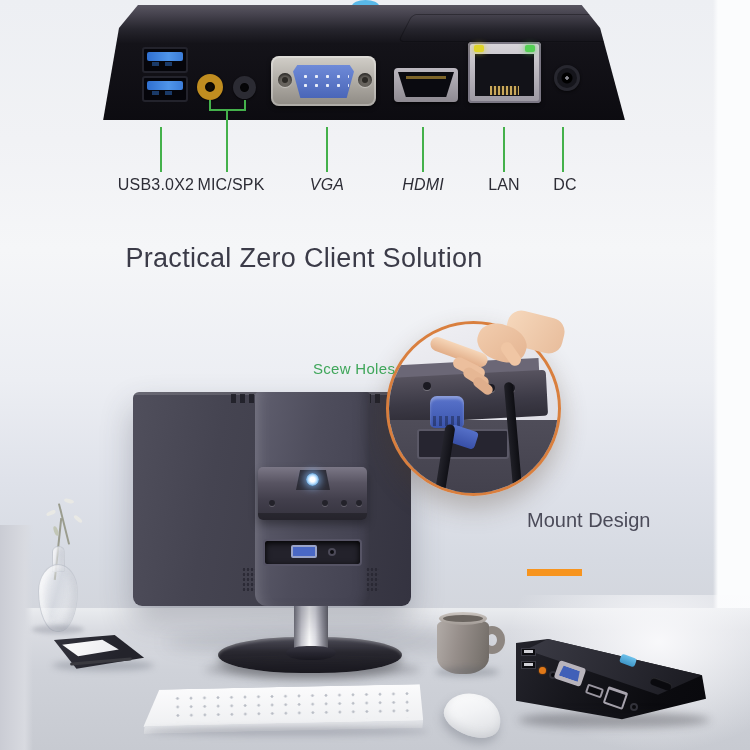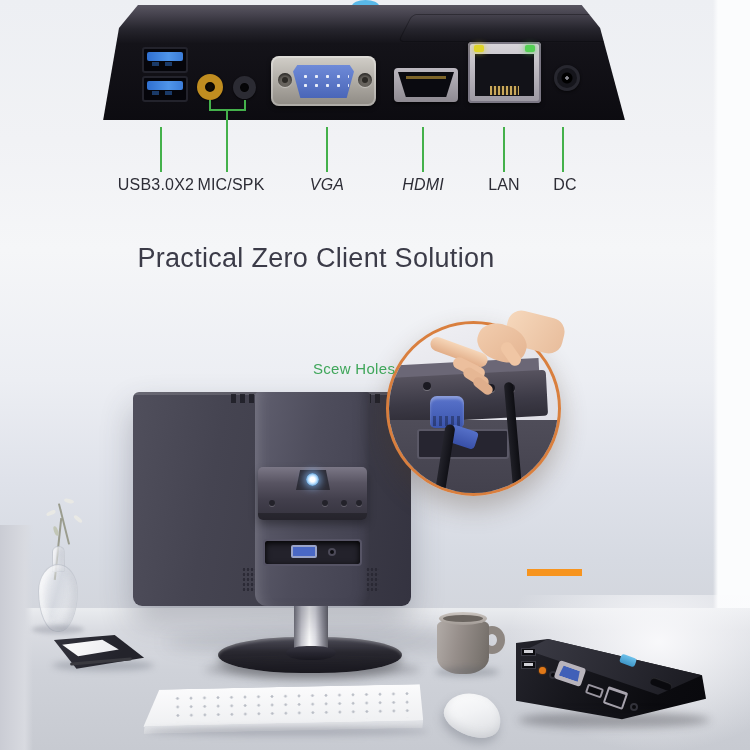--- a/index.html
+++ b/index.html
@@ -47,21 +47,21 @@
   .led{position:absolute;width:10px;height:7px;border-radius:2px;}
   #dc-jack{left:554px;top:65px;width:26px;height:26px;border-radius:50%;
     border:3px solid #27272f;
     background:radial-gradient(circle,#8a8a92 0 1.5px,#000 2px 5px,#15151b 6px);
     box-shadow:0 1px 3px rgba(0,0,0,.6);}
   .gline{position:absolute;width:2px;background:#44b14b;}
   .ghbar{position:absolute;height:2px;background:#44b14b;}
   .plabel{position:absolute;top:176px;transform:translateX(-50%);font-size:16px;font-weight:500;
     color:#2d2d36;letter-spacing:.2px;white-space:nowrap;}
   
-  #headline{left:12px;top:243px;width:608px;text-align:center;font-size:27px;color:#3b3b48;letter-spacing:.3px;}
+  #headline{left:0;top:243px;width:608px;text-align:center;font-size:27px;color:#3b3b48;letter-spacing:.3px;}
   
   #monitor{left:133px;top:392px;width:278px;height:214px;border-radius:6px 6px 9px 9px;
     background:linear-gradient(100deg,#504f5c 0%,#454451 30%,#3d3c48 70%,#343340 100%);
     box-shadow:0 16px 32px rgba(60,62,80,.30);}
   #monitor .bezel{position:absolute;left:0;top:0;right:0;height:3px;background:rgba(255,255,255,.14);border-radius:6px 6px 0 0;}
   #vents{left:231px;top:394px;width:150px;height:9px;opacity:.85;
     background:repeating-linear-gradient(90deg,#1d1d25 0 5px,rgba(0,0,0,0) 5px 9px);}
   #column{left:255px;top:392px;width:115px;height:214px;border-radius:4px 4px 12px 12px;
     background:linear-gradient(100deg,#605f6f 0%,#4e4d5c 45%,#424150 100%);
     box-shadow:inset 10px 0 16px -10px rgba(255,255,255,.22),inset -10px 0 16px -10px rgba(0,0,0,.35);}
@@ -268,20 +268,21 @@
   <div class="skin" data-name="hand-index-finger" style="left:429px;top:345px;width:60px;height:14px;border-radius:8px;transform:rotate(20deg);
               background:linear-gradient(180deg,#f6d6b8,#e2ae89);"></div>
   <div class="skin" data-name="hand-finger" style="left:452px;top:362px;width:34px;height:12px;border-radius:7px;transform:rotate(26deg);background:#ecbf9d;"></div>
   <div class="skin" data-name="hand-finger" style="left:462px;top:372px;width:28px;height:11px;border-radius:6px;transform:rotate(32deg);background:#e6b794;"></div>
   <div class="skin" data-name="hand-finger" style="left:472px;top:381px;width:22px;height:10px;border-radius:6px;transform:rotate(38deg);background:#dfae8c;"></div>
   <div class="skin" data-name="hand-thumb" style="left:498px;top:348px;width:26px;height:12px;border-radius:7px;transform:rotate(55deg);background:#f0c6a4;"></div>
 
   <div class="abs" id="screw-label" data-name="screw-holes-label">Scew Holes</div>
 
   <div class="abs" id="feature" data-name="feature-title">
+    <div data-name="feature-title-line2">Mount Design</div>
   </div>
   <div class="abs" id="accent-bar" data-name="accent-bar"></div>
 
   <div class="stem" style="left:57px;top:518px;height:62px;transform:rotate(6deg);" data-name="plant-stem"></div>
   <div class="stem" style="left:63px;top:503px;height:42px;transform:rotate(-14deg);" data-name="plant-stem"></div>
   <div class="petal" style="left:46px;top:511px;transform:rotate(-25deg);" data-name="plant-flower"></div>
   <div class="petal" style="left:64px;top:499px;transform:rotate(15deg);" data-name="plant-flower"></div>
   <div class="petal" style="left:73px;top:517px;transform:rotate(40deg);" data-name="plant-flower"></div>
   <div class="petal" style="left:51px;top:529px;transform:rotate(70deg);background:#c2c6b6;" data-name="plant-leaf"></div>
   <div class="abs glass" data-name="vase-neck" style="left:52px;top:546px;width:13px;height:26px;border-radius:6px 6px 0 0;"></div>

